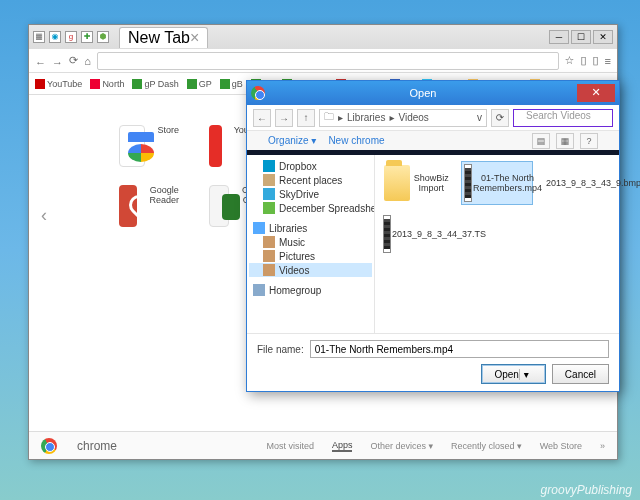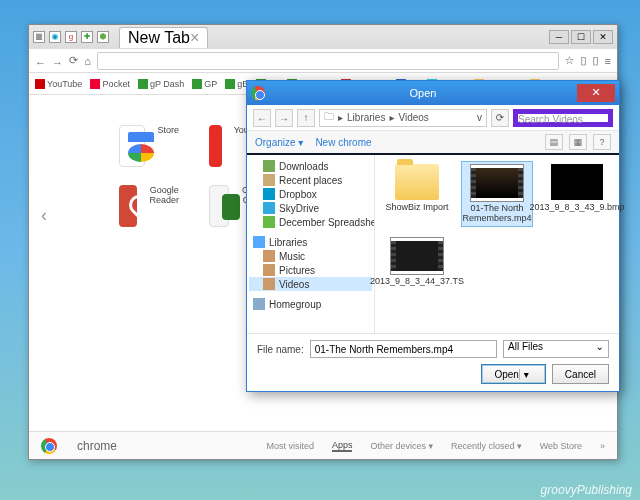--- a/index.html
+++ b/index.html
@@ -36,33 +36,33 @@
 .chrome-ball::after{content:"";position:absolute;left:4px;top:4px;width:8px;height:8px;border-radius:50%;background:#4285f4;border:1px solid #fff}
 
 .dialog{position:absolute;left:246px;top:80px;width:374px;height:312px;background:#fff;border:1px solid #2e7cd6;box-shadow:3px 3px 12px rgba(0,0,0,.4)}
 .dlg-title{height:24px;background:linear-gradient(#3a9ceb,#2e7cd6);display:flex;align-items:center;padding:0 4px;color:#fff;font-size:11px}
 .dlg-title .ic{width:14px;height:14px;margin-right:4px}
 .dlg-title .t{flex:1;text-align:center}
 .dlg-close{width:38px;height:18px;background:#c84040;color:#fff;text-align:center;font-size:11px;line-height:16px}
 .dlg-nav{height:26px;background:#fff;border-bottom:1px solid #e5e5e5;display:flex;align-items:center;padding:0 6px;gap:4px;font-size:10px;color:#555}
 .navbtn{width:18px;height:18px;border:1px solid #ccc;background:#f5f5f5;text-align:center;line-height:16px;font-size:10px}
 .crumb{flex:1;height:18px;border:1px solid #ccc;padding:0 4px;display:flex;align-items:center;gap:4px}
-.search{width:100px;height:18px;border:5px solid #6d28d9;padding:0 0;color:#999}
-.dlg-tb{height:24px;background:#f7f7f7;border-bottom:2px solid #0f172a;display:flex;align-items:center;padding:0 8px;gap:12px;font-size:10px;color:#2e7cd6}
+.search{width:100px;height:18px;border:1px solid #6d28d9;padding:0 12px;color:#999}
+.dlg-tb{height:24px;background:#f7f7f7;border-bottom:5px solid #0f172a;display:flex;align-items:center;padding:0 21px;gap:12px;font-size:10px;color:#2e7cd6}
 .dlg-tb .r{margin-left:auto;display:flex;gap:6px;color:#666}
 .dlg-tb .vb{width:18px;height:16px;border:1px solid #ccc;text-align:center;font-size:9px;line-height:14px}
 .dlg-body{display:flex;height:178px}
 .tree{width:128px;border-right:1px solid #e5e5e5;padding:4px 2px;font-size:10px;color:#333;overflow:hidden}
 .tree .item{padding:1px 2px 1px 14px;display:flex;align-items:center;gap:4px;white-space:nowrap}
 .tree .item.sel{background:#cde8ff}
 .tree .hdr{padding:1px 2px 1px 4px;display:flex;align-items:center;gap:4px;font-weight:400}
 .tree .sep{height:6px}
 .ticon{width:12px;height:12px;flex-shrink:0}
 .files{flex:1;padding:6px;display:flex;flex-wrap:wrap;gap:8px;align-content:flex-start}
-.file{width:72px;display:flex;flex-direction:column;align-items:center;gap:2px;font-size:9px;color:#333;text-align:center;padding:3px}
+.file{width:72px;display:flex;flex-direction:row;align-items:center;gap:2px;font-size:9px;color:#333;text-align:center;padding:3px}
 .file.sel{background:#cde8ff;border:1px solid #7ab8e8}
 .folder-ic{width:44px;height:36px;background:linear-gradient(#ffe9a8,#f5c956);border-radius:2px;position:relative}
 .folder-ic::before{content:"";position:absolute;top:-5px;left:2px;width:16px;height:6px;background:#f5c956;border-radius:2px 2px 0 0}
 .vid-ic{width:52px;height:36px;background:#1a1a1a;border:3px solid #fff;box-shadow:0 0 0 1px #888;position:relative}
 .vid-ic::before,.vid-ic::after{content:"";position:absolute;top:0;bottom:0;width:5px;background:repeating-linear-gradient(#444 0 3px,#222 3px 6px)}
 .vid-ic::before{left:-3px}.vid-ic::after{right:-3px}
 .bmp-ic{width:52px;height:36px;background:#000}
 .dlg-bot{height:58px;border-top:1px solid #e5e5e5;padding:6px 10px;font-size:10px}
 .row{display:flex;align-items:center;gap:6px;margin-bottom:6px}
 .row label{color:#444}
@@ -106,21 +106,21 @@
     <span>▯</span>
     <span>≡</span>
   </div>
   <div class="bookbar">
     <span>
         <i class="bm-icon" style="background:#c00"></i>
         <span>YouTube</span>
       </span>
     <span>
         <i class="bm-icon" style="background:#e03"></i>
-        <span>Pocket</span>
+        <span>North</span>
       </span>
     <span>
         <i class="bm-icon" style="background:#393"></i>
         <span>gP Dash</span>
       </span>
     <span>
         <i class="bm-icon" style="background:#393"></i>
         <span>GP</span>
       </span>
     <span>
@@ -224,30 +224,26 @@
     <span>New chrome</span>
     <div class="r">
       <span class="vb">▤</span>
       <span class="vb">▦</span>
       <span class="vb">?</span>
     </div>
   </div>
   <div class="dlg-body">
     <div class="tree">
       <div class="item">
-          <i class="ticon" style="background:#7a5"></i>
-          <span>Downloads</span>
+          <i class="ticon" style="background:#09c"></i>
+          <span>Dropbox</span>
         </div>
       <div class="item">
           <i class="ticon" style="background:#ca7"></i>
           <span>Recent places</span>
-        </div>
-      <div class="item">
-          <i class="ticon" style="background:#09c"></i>
-          <span>Dropbox</span>
         </div>
       <div class="item">
           <i class="ticon" style="background:#3ad"></i>
           <span>SkyDrive</span>
         </div>
       <div class="item">
           <i class="ticon" style="background:#6b4"></i>
           <span>December Spreadsheets</span>
         </div>
       <div class="sep"></div>
@@ -289,21 +285,20 @@
       <div class="file">
           <div class="vid-ic"></div>
           <span>2013_9_8_3_44_37.TS</span>
         </div>
     </div>
   </div>
   <div class="dlg-bot">
     <div class="row">
       <label>File name:</label>
       <input class="fn" value="01-The North Remembers.mp4" style="">
-      <div class="sel ft"><span>All Files</span><span style="float:right">⌄</span></div>
     </div>
     <div class="btns">
       <div class="btn def">
           <span>Open</span>
           <span class="split">▾</span>
         </div>
       <div class="btn">Cancel</div>
     </div>
   </div>
 </div>

